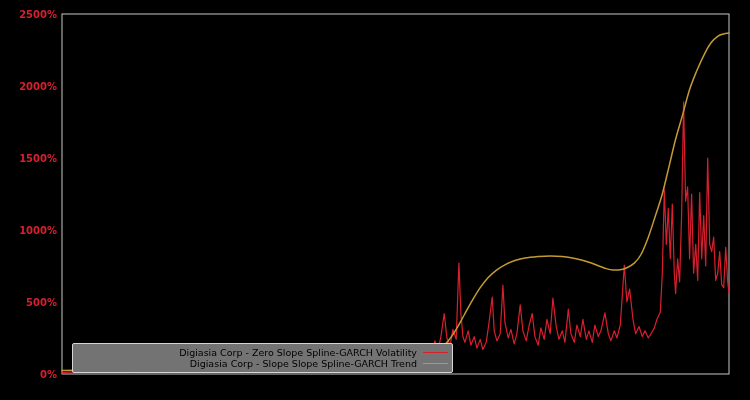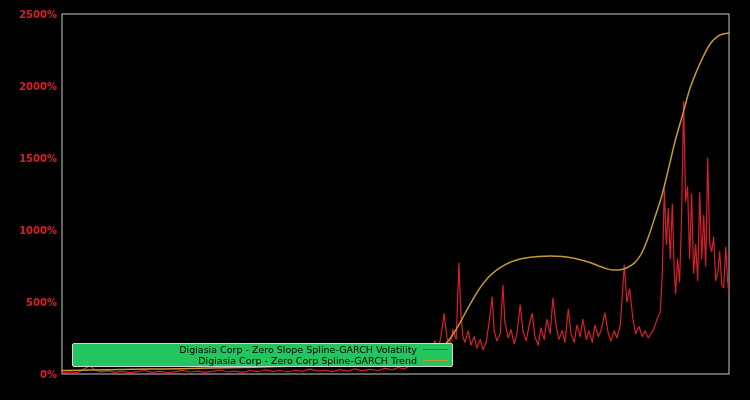--- a/index.html
+++ b/index.html
@@ -8,22 +8,22 @@
     background:#000;
     font-family:"DejaVu Sans",sans-serif;
     overflow:hidden;
     position:relative;
   }
   .figure{position:relative;width:750px;height:400px;}
   svg{position:absolute;left:0;top:0;}
   .legend{
     position:absolute;
     left:72px;top:343px;
-    width:381px;height:24px;
-    background:#22c55e;
+    width:381px;height:30px;
+    background:#737373;
     border:1px solid #d6d6d6;
     border-radius:2px;
     display:flex;
     flex-direction:column;
     justify-content:center;
     padding:0;
     box-sizing:border-box;
     z-index:5;
   }
   .legend-row{
@@ -62,17 +62,17 @@
       <path d="M62,372.6L70,372L78,372.6L84.7,368.5L90,365.6L94.7,369.7L100,371.8L108,370.8L114.7,372.3L122,371.4L130,372.6L138,371.7L144.7,370.5L152,372.3L160,371.4L168.1,372.6L174.7,371.8L182.1,370.3L190.1,372L198.1,371.1L204.7,372.3L212.1,371.4L220.1,370L228.1,372L234.8,371.1L242.1,372.3L250.1,370.5L258.1,371.7L264.8,369.7L272.1,371.4L280.1,370.5L288.1,372L294.8,370L302.1,371.4L310.1,369.1L318.1,371.1L324.8,370L332.1,371.7L340.1,369.7L348.1,371.1L354.8,368.8L362.2,370.8L370.2,369.4L378.2,370.5L384.8,368.2L392.2,370L398.2,367.5L404.2,369L410.2,365.4L414.8,361L418.8,355.3L422.8,351L426.2,356.7L428.9,346.6L432.2,352.4L434.9,340.9L438.2,349.5L440.9,336.6L444.2,313.5L446.9,338L450.2,345.2L452.9,329.4L456.2,339.4L458.9,263.1L460.9,313.5L462.9,336.6L464.9,342.3L468.2,330.8L470.9,345.2L474.2,336.6L476.9,348.1L480.2,339.4L482.9,349.5L486.2,342.3L488.9,323.6L492.2,297L494.2,330.8L496.9,340.9L500.2,333.7L502.9,285L504.9,322.2L508.2,338L510.9,329.4L514.2,343.8L516.9,333.7L520.2,304.9L522.9,330.8L526.2,340.9L528.9,326.5L532.2,313.5L534.9,336.6L538.2,345.2L540.9,327.9L544.2,339.4L546.9,319.3L550.2,333.7L552.9,298L556.2,326.5L558.9,339.4L562.3,330.8L564.9,342.3L568.3,309.2L570.9,333.7L574.3,342.3L576.9,325L580.3,336.6L582.9,319.3L586.3,339.4L588.9,330.8L592.3,342.3L594.9,325L598.3,336.6L600.9,330.8L604.9,312.9L608.3,333.7L610.9,340.9L614.3,330.8L616.9,338L620.3,325L624.3,265L626.9,302L629.6,289L633,319.3L635.6,333.7L639,326.5L642.3,336.6L645,330.8L648.3,338L651,333.7L654.3,327.9L657,319.3L660.3,312.1L662.3,273.2L664.3,189.7L666.3,244.4L668.3,208.4L670.3,258.8L672.3,204.1L674.3,273.2L675.6,293.4L677.6,258.8L679.6,281.8L681.6,215.6L683.6,101.8L685.6,201.2L687.6,186.8L689.6,258.8L691.6,194L693.6,273.2L695.7,244.4L697.7,280.4L699.7,192.6L701.7,258.8L703.7,215.6L705.7,266L707.7,158L709.7,244.4L711.7,251.6L713.7,237.2L715.7,280.4L717.7,273.2L719.7,251.6L721.7,284.7L723.7,287.6L725.7,247.3L727.7,281.8L729,293.4" fill="none" stroke="#d91f2e" stroke-width="1.2" stroke-linejoin="round" stroke-linecap="round"></path>
       <path d="M62,370.4C66.7,370.3 80.3,370.2 90,370C99.7,369.9 110,369.7 120,369.5C130,369.4 140,369.2 150,369.1C160,369 170.1,368.9 180.1,368.7C190.1,368.5 200.1,368.3 210.1,368.1C220.1,367.9 230.1,367.7 240.1,367.5C250.1,367.3 260.1,367.1 270.1,366.8C280.1,366.5 290.1,366.2 300.1,365.9C310.1,365.6 321,365.2 330.1,364.9C339.2,364.6 347.4,364.2 354.8,363.9C362.3,363.6 368.6,363.3 374.8,362.9C381,362.5 387.2,362.2 392.2,361.8C397.2,361.4 401,360.8 404.8,360.3C408.6,359.8 411.6,359.5 414.8,358.9C418,358.3 421.3,357.5 424.2,356.7C427.1,355.9 429.5,355.1 432.2,353.8C434.9,352.5 437.5,351 440.2,348.8C442.9,346.7 445.5,344.1 448.2,340.9C450.9,337.7 453.5,333.7 456.2,329.4C458.9,325.1 461.5,319.8 464.2,315C466.9,310.2 469.5,305.2 472.2,300.6C474.9,296 477.5,291.5 480.2,287.6C482.9,283.8 485.5,280.4 488.2,277.5C490.9,274.6 493.4,272.4 496.2,270.3C499,268.2 501.8,266.4 504.9,264.8C508,263.2 511.6,261.6 514.9,260.5C518.2,259.4 521,258.8 524.9,258.1C528.8,257.5 534,257 538.2,256.6C542.4,256.2 546.2,255.9 550.2,255.9C554.2,255.9 558.2,256.1 562.3,256.5C566.4,256.9 570.6,257.6 574.9,258.5C579.2,259.4 584.4,260.8 588.3,262C592.2,263.2 595.3,264.6 598.3,265.7C601.3,266.8 603.9,267.9 606.3,268.6C608.7,269.3 610.6,269.8 612.9,270C615.2,270.2 618,270.1 620.3,269.7C622.6,269.3 624.6,268.8 626.9,267.7C629.2,266.6 631.9,265.3 634.3,263.1C636.7,260.9 638.7,258.8 641,254.5C643.3,250.2 646,243.5 648.3,237.2C650.6,231 652.7,224.2 655,217C657.3,209.8 660,202.4 662.3,194C664.6,185.6 666.8,175.7 669,166.6C671.2,157.5 673.3,148.2 675.6,139.3C677.9,130.4 680.7,121.7 683,113.4C685.3,105.1 687.3,96.8 689.6,89.6C691.9,82.4 694.6,76.1 697,70.2C699.5,64.3 702,58.9 704.3,54.3C706.6,49.7 708.8,45.8 711,42.8C713.2,39.8 715.6,37.8 717.7,36.3C719.8,34.8 721.8,34.4 723.7,33.9C725.6,33.4 728.1,33.2 729,33" fill="none" stroke="#c49b32" stroke-width="1.5" stroke-linejoin="round" stroke-linecap="round"></path>
     </svg>
 
   <div class="legend">
     <div class="legend-row">
       <span class="legend-label">Digiasia Corp - Zero Slope Spline-GARCH Volatility</span>
       <span class="legend-line" id="swatch-0" style="border-top-color: rgb(217, 31, 46);"></span>
     </div>
     <div class="legend-row">
-      <span class="legend-label">Digiasia Corp - Zero Corp Spline-GARCH Trend</span>
+      <span class="legend-label">Digiasia Corp - Slope Slope Spline-GARCH Trend</span>
       <span class="legend-line" id="swatch-1" style="border-top-color: rgb(196, 155, 50);"></span>
     </div>
   </div>
 </div>
 
 </body></html>

